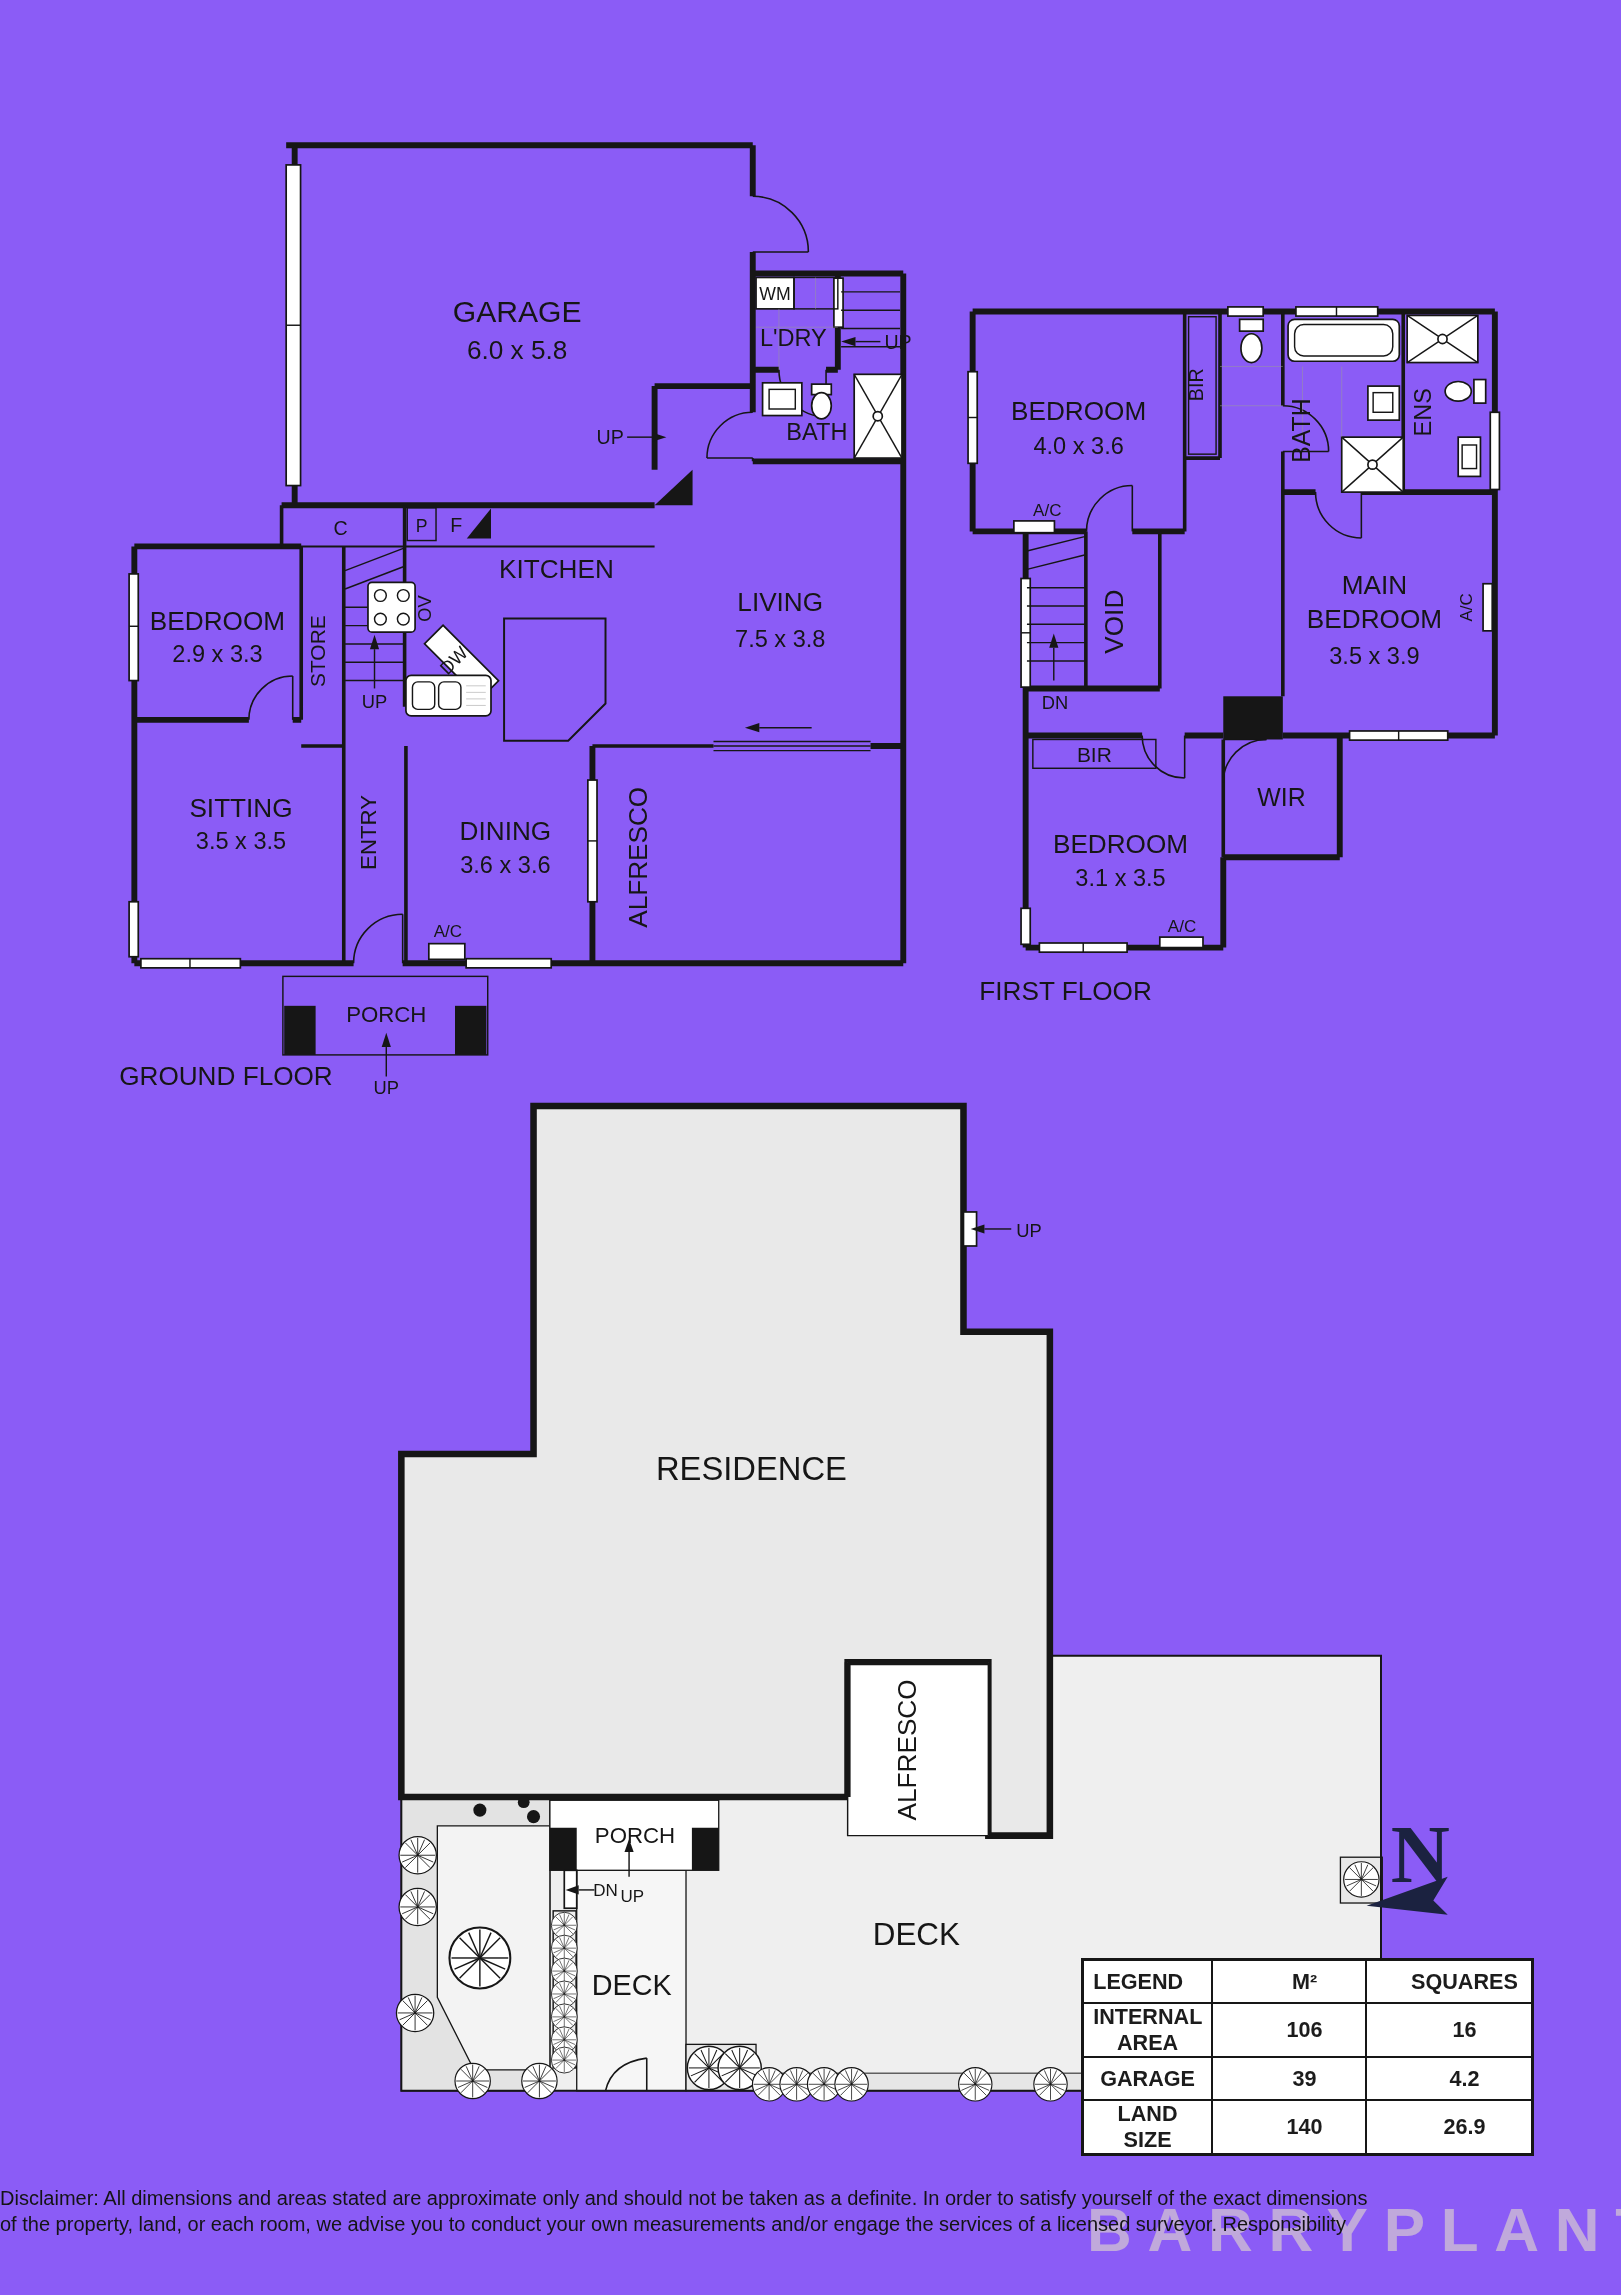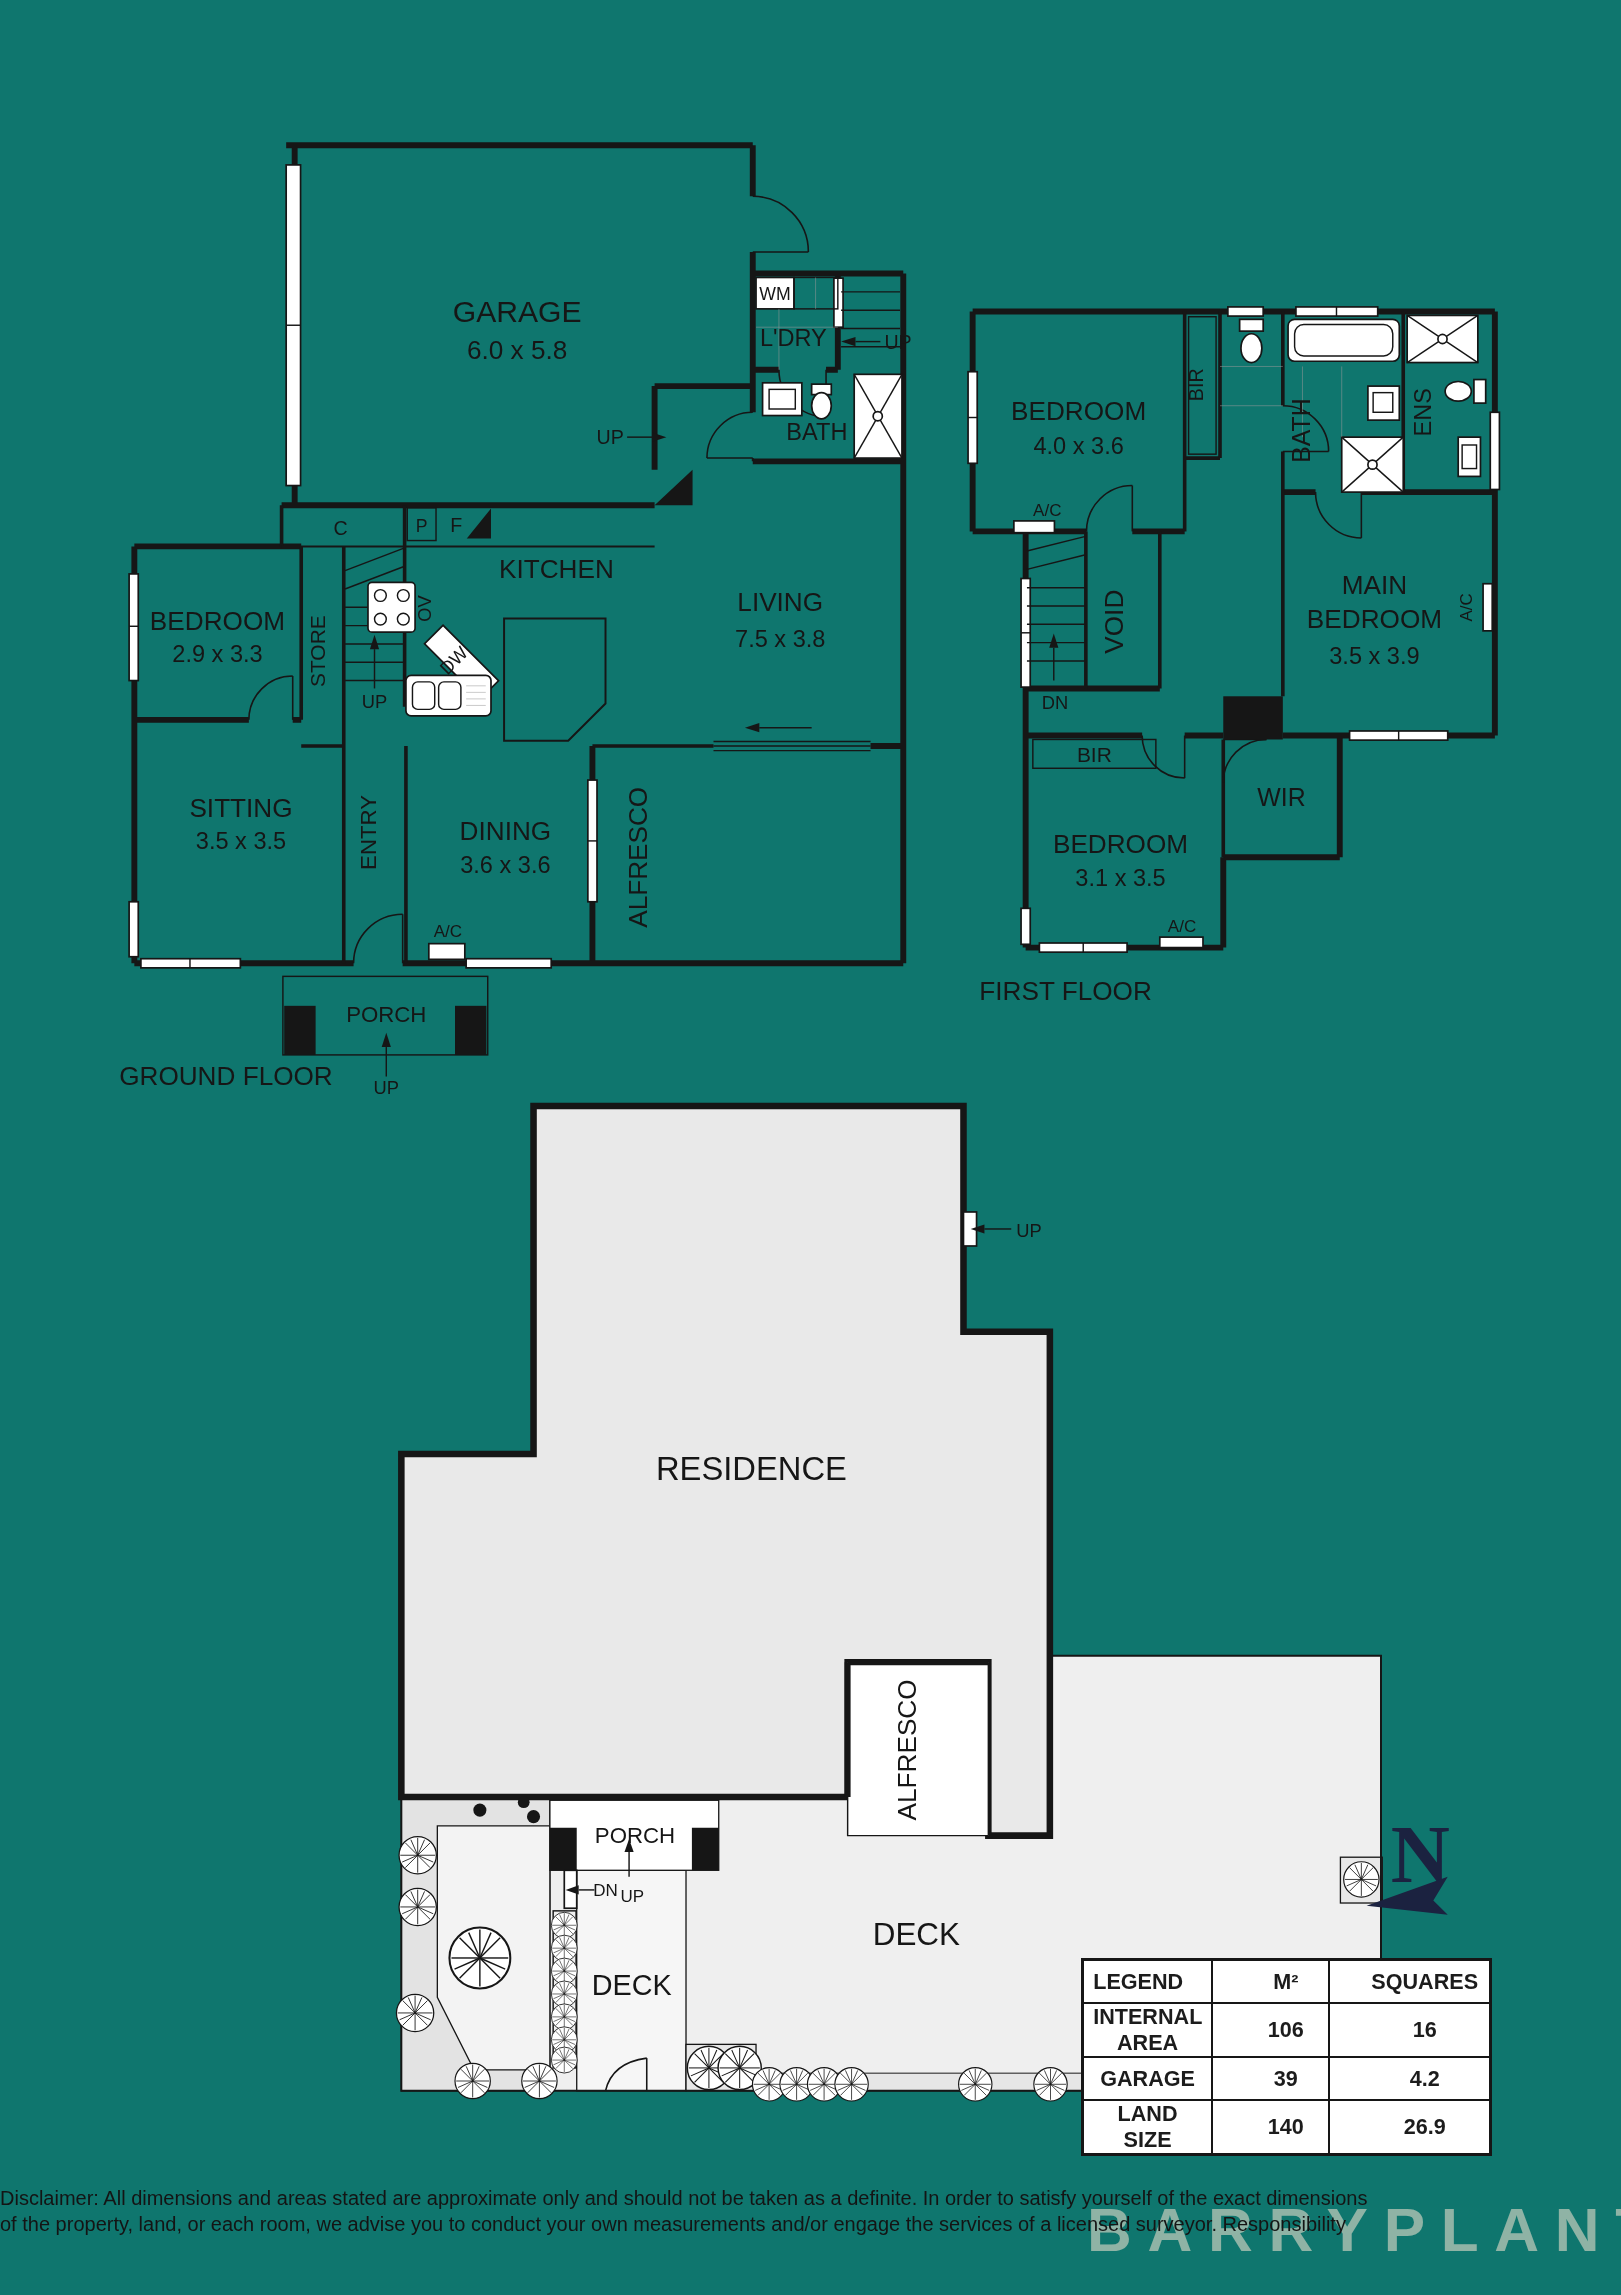--- a/index.html
+++ b/index.html
@@ -1,27 +1,27 @@
 <!DOCTYPE html>
 <html style="font-size:10.5px"><head>
 <meta charset="utf-8">
 <style>
   html,body{margin:0;padding:0;background:#fff;}
-  .canvas{position:relative;width:1622px;height:2295px;background:#0f766e;overflow:hidden;
+  .canvas{position:relative;width:1622px;height:2295px;background:#8b5cf6;overflow:hidden;
           font-family:"Liberation Sans",sans-serif;}
   svg text{font-family:"Liberation Sans",sans-serif;fill:#161616;text-anchor:middle;}
   .wl{fill:none;stroke:#161616;stroke-width:9;}
   .w6{fill:none;stroke:#161616;stroke-width:5.5;}
   .w3{fill:none;stroke:#161616;stroke-width:3;}
   .th{fill:none;stroke:#161616;stroke-width:2.2;}
   .fx{fill:#ffffff;stroke:#161616;stroke-width:2.6;}
   .arc{fill:none;stroke:#161616;stroke-width:2.4;}
   .bk{fill:#161616;stroke:none;}
   .gr{stroke:#9a9a9a;stroke-width:1;opacity:.8;}
-  .legend-table{position:absolute;left:1081px;top:1958px;width:411px;border-collapse:collapse;
+  .legend-table{position:absolute;left:1081px;top:1958px;width:453px;border-collapse:collapse;
                 background:#fff;z-index:3;}
   .legend-table td,.legend-table th{border:2px solid #161616;height:41px;font-size:21.6px;color:#1c1c1c;
                 padding:0 9.2px;}
   .legend-table th{font-weight:bold;text-align:left;}
   .legend-table th.num,.legend-table td.num{text-align:center;padding-left:40px;}
   .legend-table td{font-weight:600;text-align:center;}
   .legend-table{border:3.3px solid #161616;}
   .disclaimer{position:absolute;left:0;top:2185px;width:1622px;text-align:left;z-index:2;
               font-size:20px;line-height:26px;color:#141414;}
   .watermark{position:absolute;left:1087px;top:2194px;z-index:1;font-size:62px;font-weight:bold;

